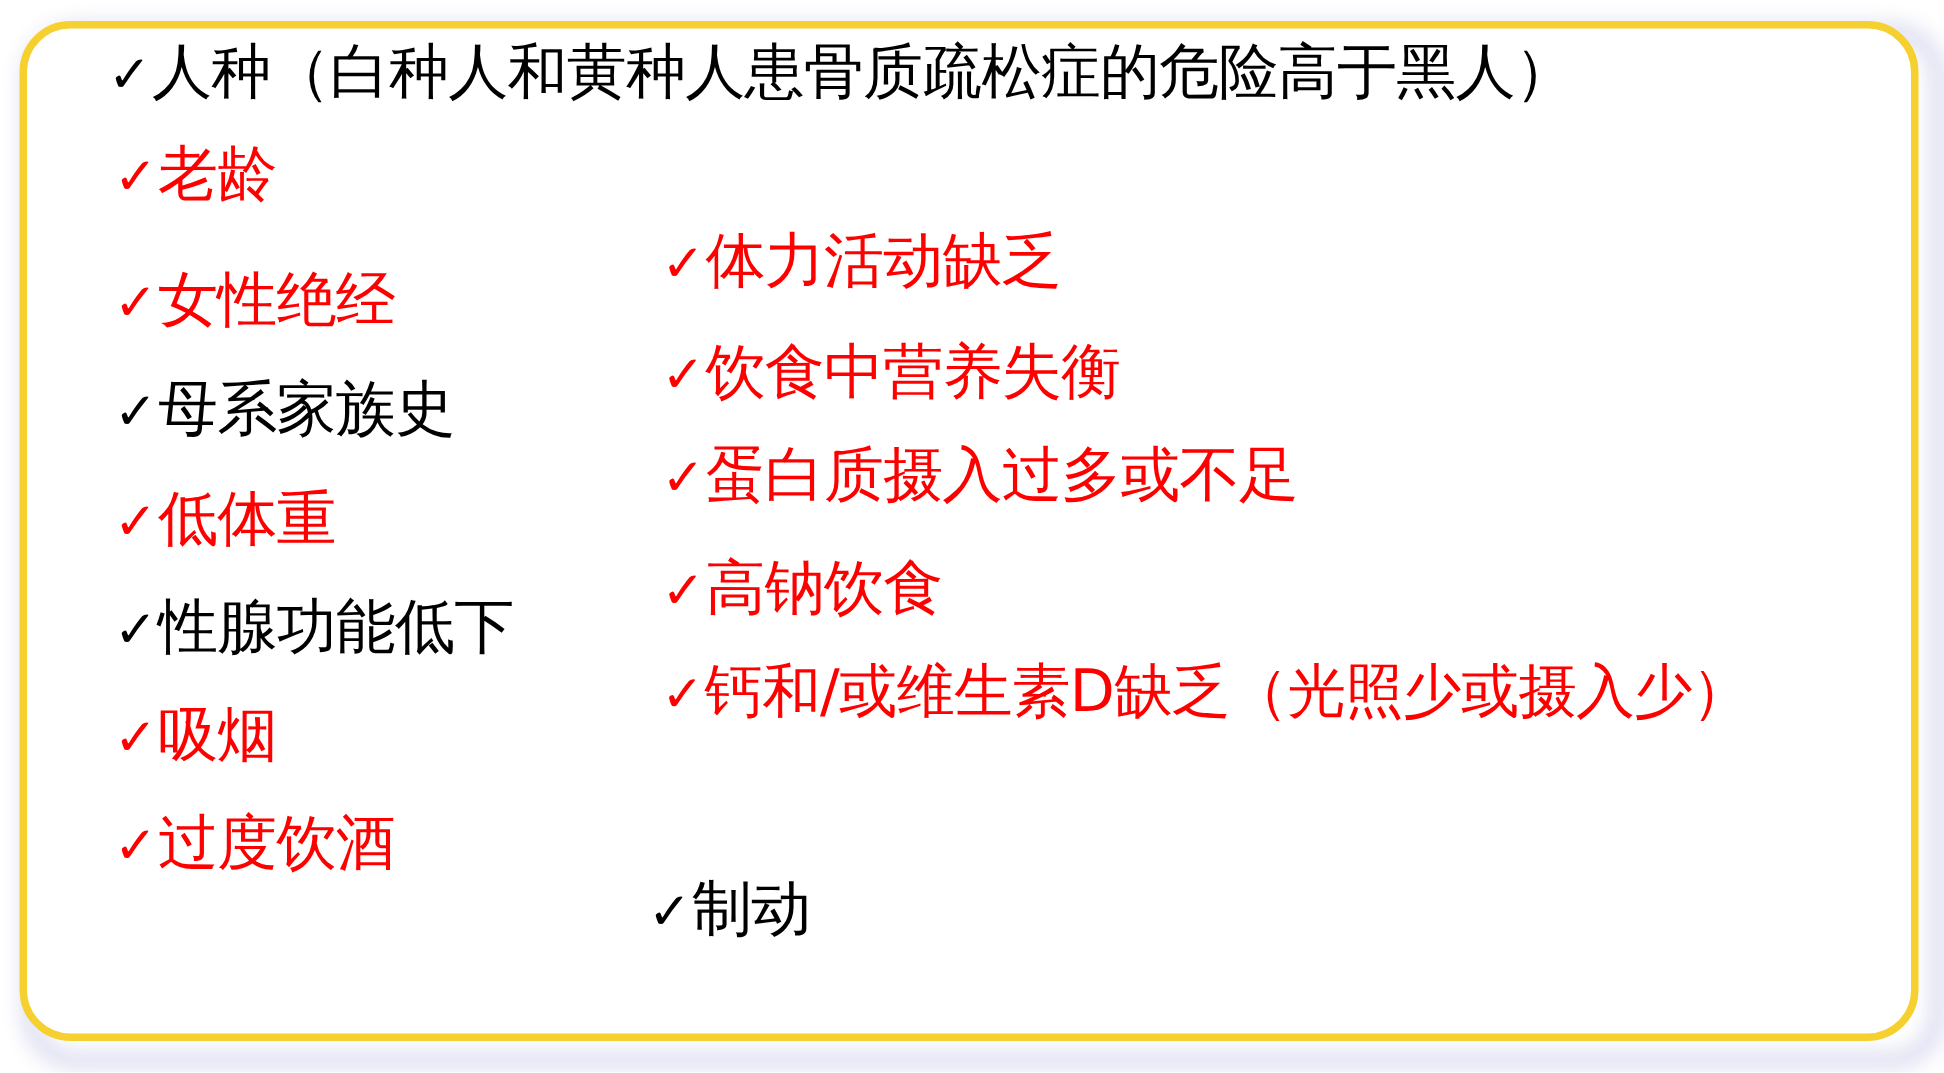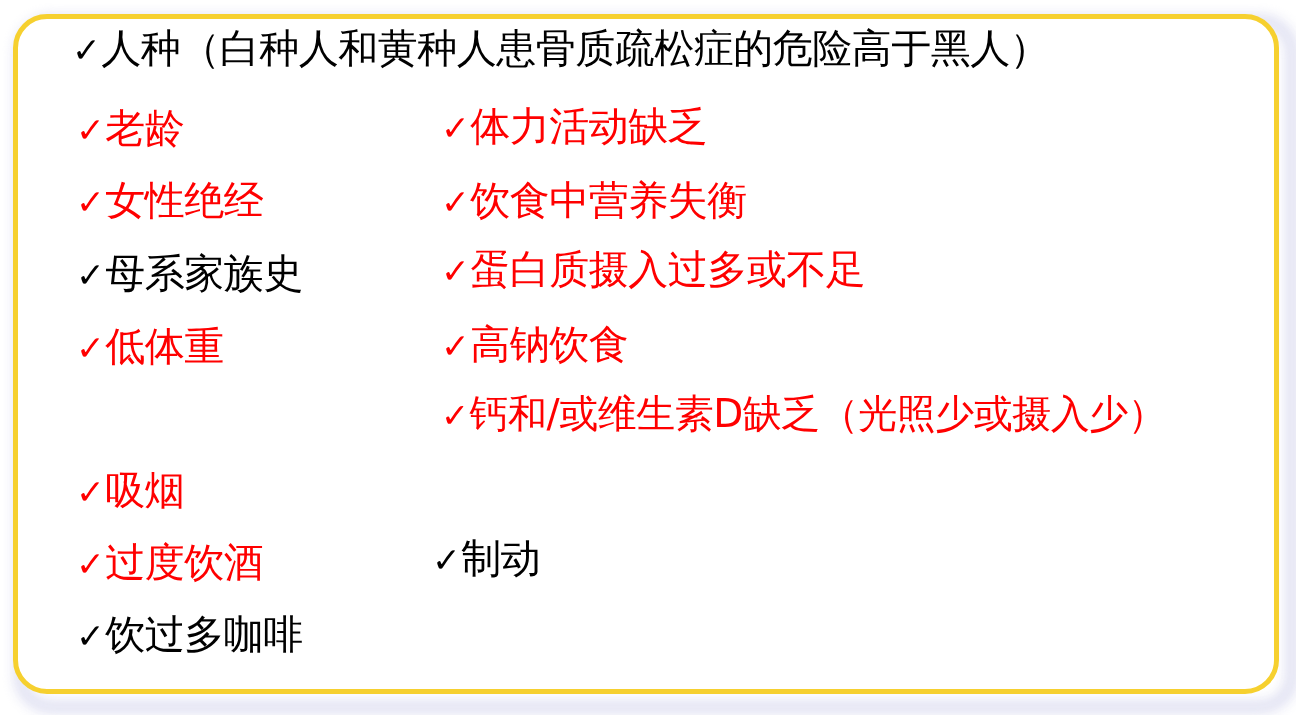--- a/index.html
+++ b/index.html
@@ -72,21 +72,21 @@
 
   
   .header-line {
     left: 72px;
     top: 28px;
     font-size: 40px;
   }
 
   
   .col-left  { left: 76px; font-size: 40px; }
-  .col-right { left: 441px; font-size: 40px; }
+  .col-right { left: 441px; font-size: 40px; margin-top: 48px; }
 
   .check {
     display: inline-block;
     font-family: "DejaVu Sans", "Liberation Sans", sans-serif;
     font-size: 0.86em;
     vertical-align: baseline;
     margin-right: 1px;
   }
 
   .txt { display: inline-block; }
@@ -98,40 +98,40 @@
 
   <div class="frame-shadow"></div>
   <div class="frame"></div>
 
   <div class="content">
 
     <div class="line header-line black">
       <span class="check">✓</span><span class="txt">人种（白种人和黄种人患骨质疏松症的危险高于黑人）</span>
     </div>
 
-    <div class="line col-left red" style="top:108px;text-align:center;">
+    <div class="line col-left red" style="top:96px;text-align:center;">
       <span class="check">✓</span><span class="txt">老龄</span>
     </div>
     <div class="line col-left red" style="top:180px;text-align:right;">
       <span class="check">✓</span><span class="txt">女性绝经</span>
     </div>
     <div class="line col-left red" style="top:326px;">
       <span class="check">✓</span><span class="txt">低体重</span>
     </div>
     <div class="line col-left black" style="top:253px;">
       <span class="check">✓</span><span class="txt">母系家族史</span>
     </div>
+    <div class="line col-left black" style="top:398px;">
+      <span class="check">✓</span><span class="txt">性腺功能低下</span>
+    </div>
     <div class="line col-left red" style="top:470px;">
       <span class="check">✓</span><span class="txt">吸烟</span>
     </div>
     <div class="line col-left red" style="top:542px;">
       <span class="check">✓</span><span class="txt">过度饮酒</span>
-    </div>
-    <div class="line col-left black" style="top:614px;">
-      <span class="check">✓</span><span class="txt">饮过多咖啡</span>
     </div>
 
     <div class="line col-right red" style="top:106px;">
       <span class="check">✓</span><span class="txt">体力活动缺乏</span>
     </div>
     <div class="line col-right red" style="top:180px;">
       <span class="check">✓</span><span class="txt">饮食中营养失衡</span>
     </div>
     <div class="line col-right red" style="top:249px;">
       <span class="check">✓</span><span class="txt">蛋白质摄入过多或不足</span>

